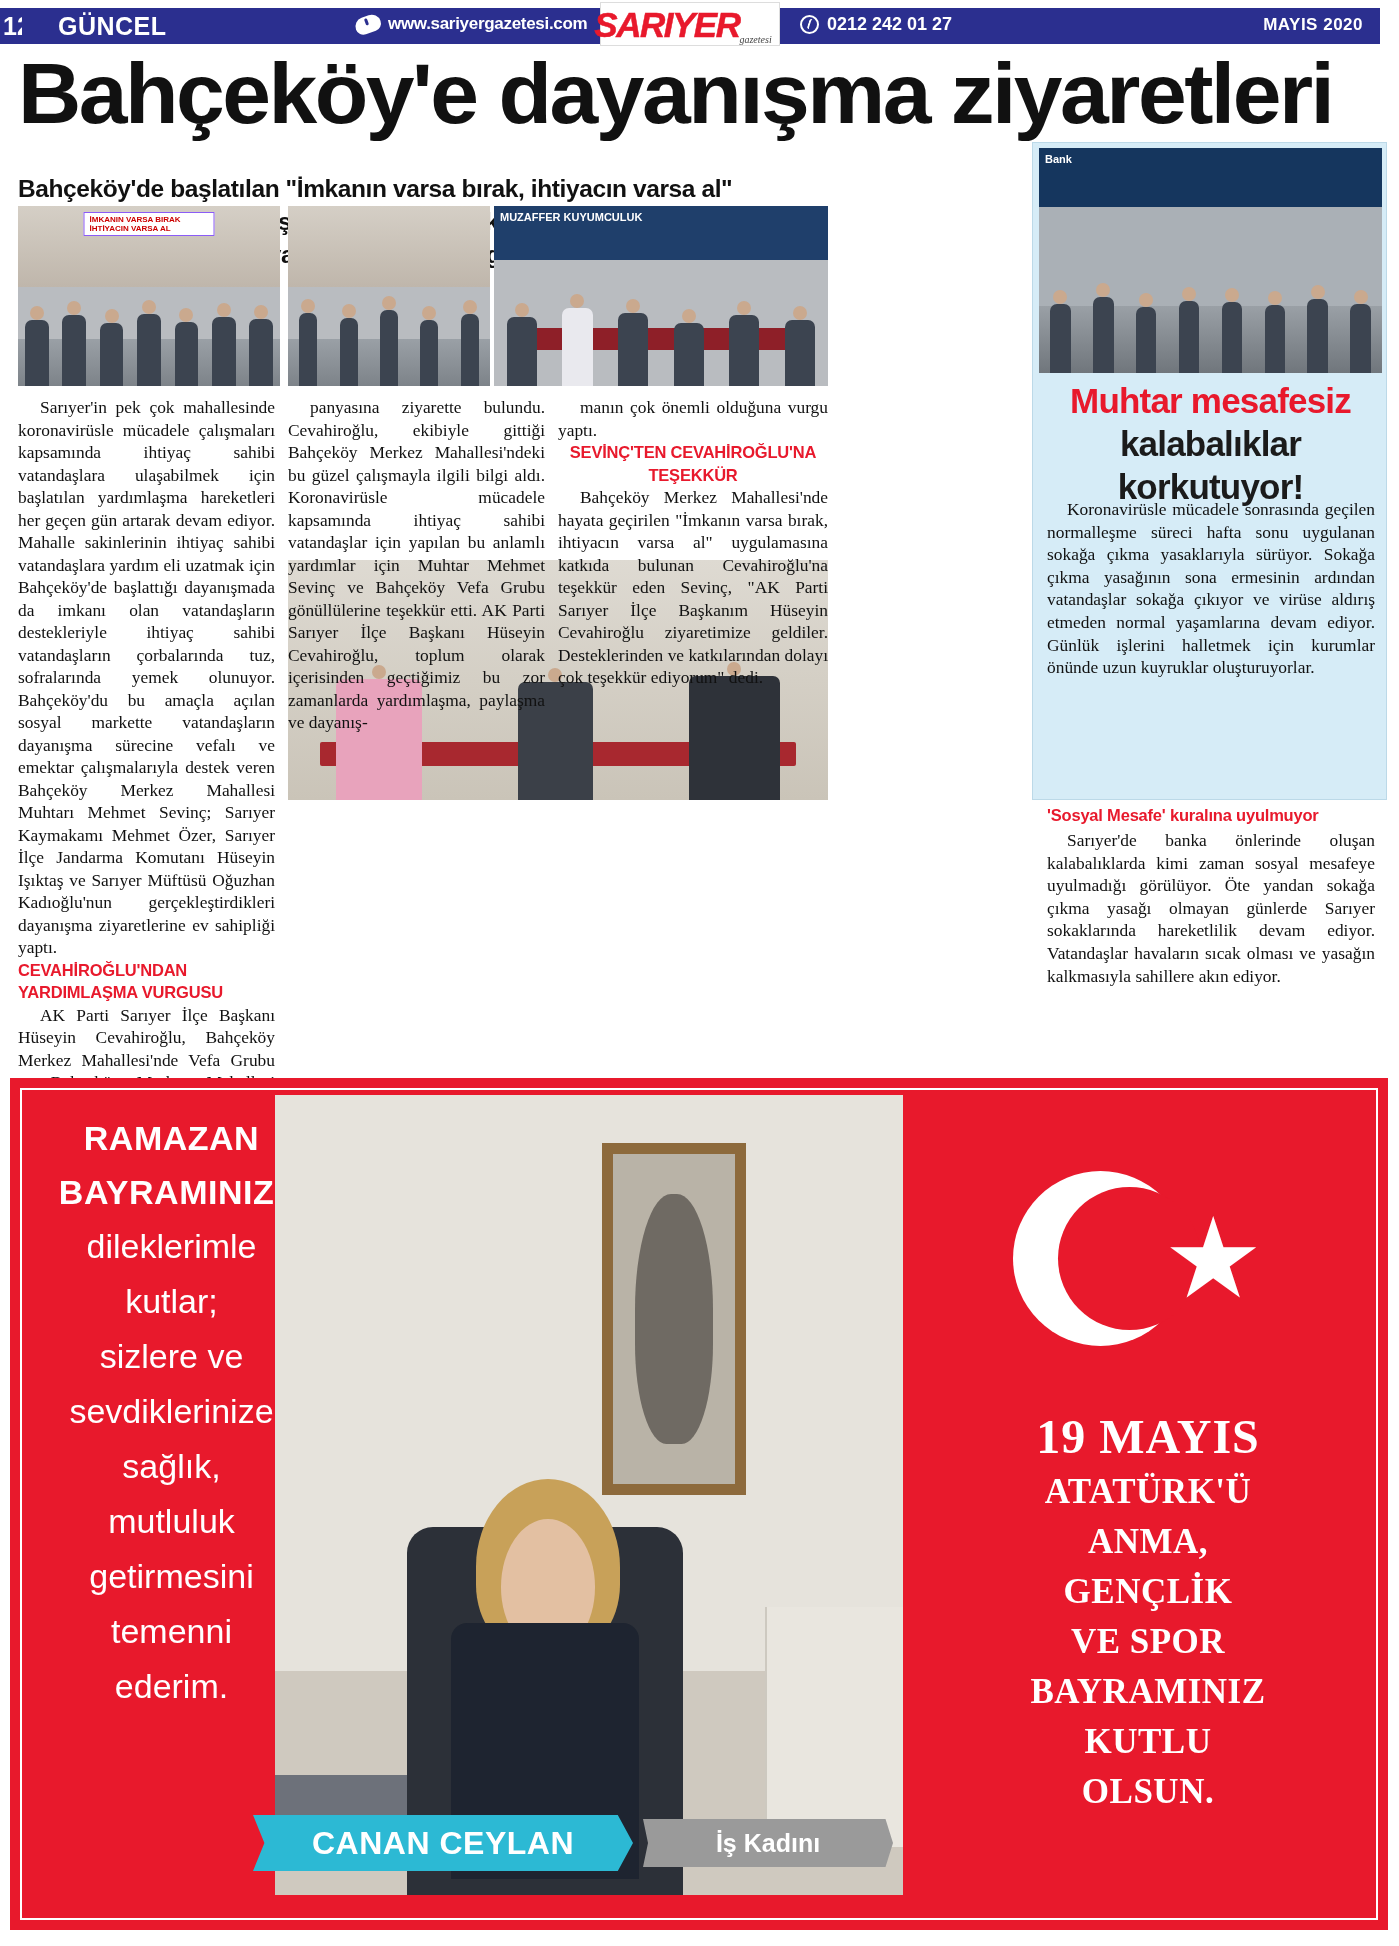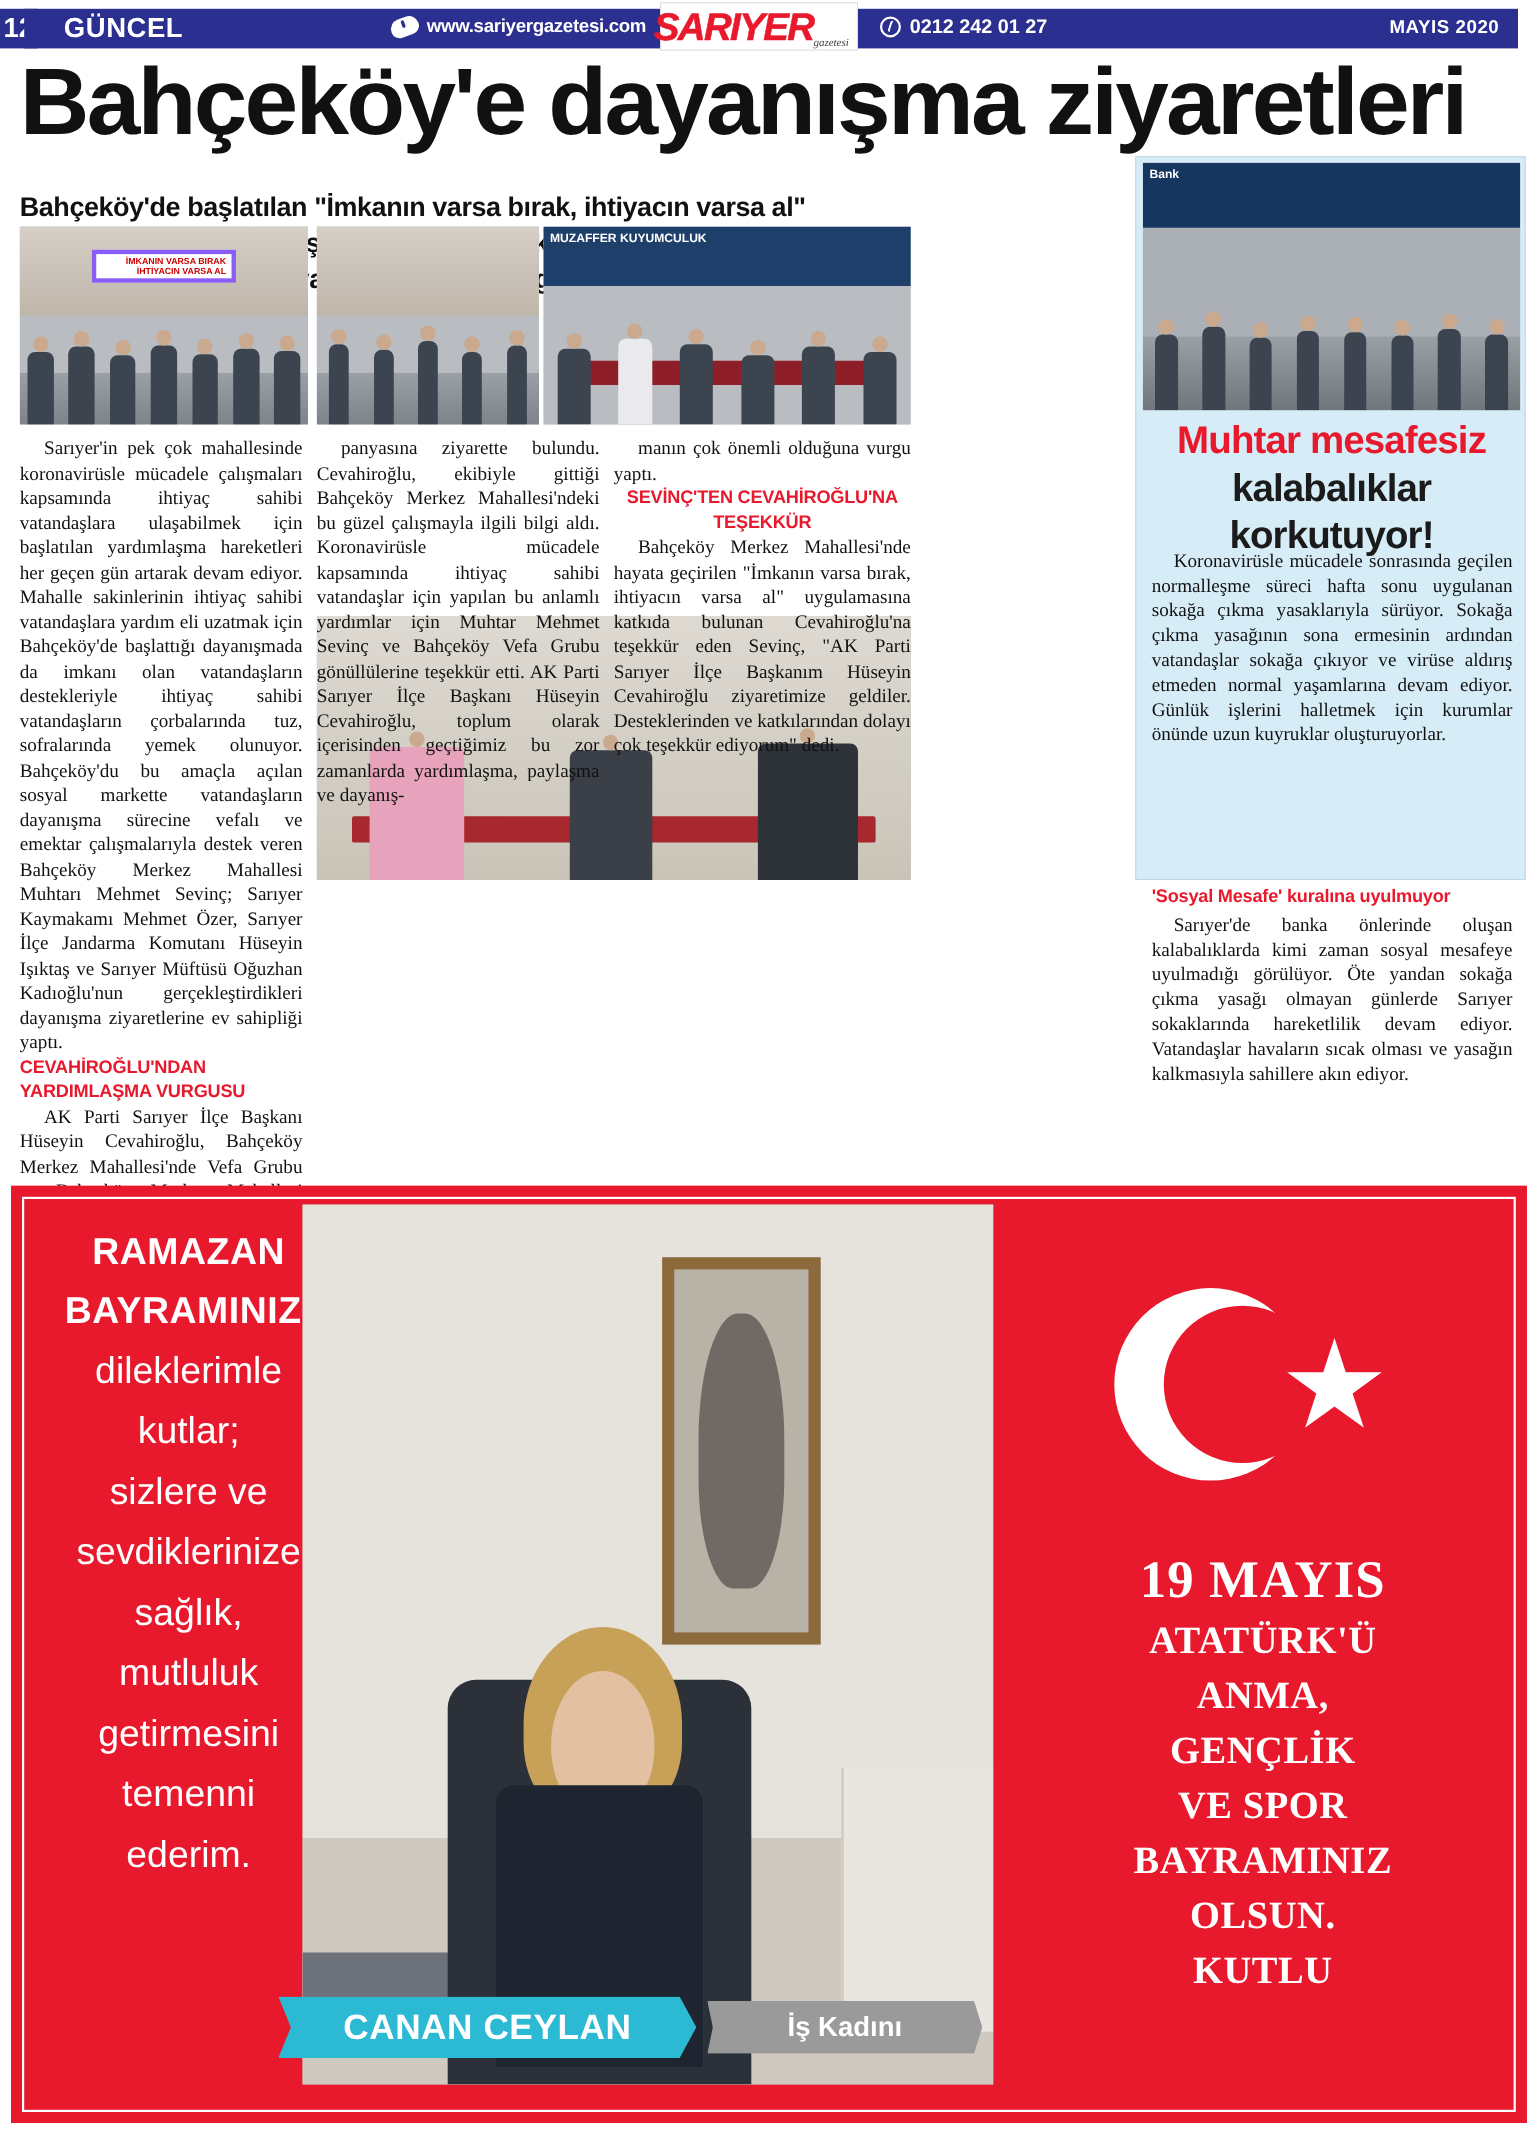--- a/index.html
+++ b/index.html
@@ -182,24 +182,24 @@
   .mock-p::before {
     content: ""; position: absolute; left: 50%; top: -14px;
     transform: translateX(-50%);
     width: 14px; height: 14px; border-radius: 50%; background: #caa98e;
   }
   .mock-bg-bldg {
     position: absolute; left: 0; top: 0; right: 0; height: 45%;
     background: linear-gradient(#d5cfc6, #bfb6ab);
   }
   .mock-banner {
-    position: absolute; left: 50%; top: 21px; transform: translateX(-50%);
+    position: absolute; left: 50%; top: 6px; transform: translateX(-50%);
     background: #fff; color: #c00; font-size: 8px; font-weight: bold;
-    padding: 2px 5px; text-align: right; line-height: 9px;
-    border: 4px solid #8b5cf6;
+    padding: 2px 5px; text-align: left; line-height: 9px;
+    border: 1px solid #8b5cf6;
     font-family: "Liberation Sans", sans-serif;
   }
   .mock-street {
     position:absolute; left:0; bottom:0; right:0; height:26%;
     background: linear-gradient(#9aa0a6,#7d8389);
   }
   .mock-shopfront {
     position:absolute; left:0; top:0; right:0; height:30%;
     background:#1f3f6b;
   }
@@ -579,22 +579,22 @@
         <div class="crescent"></div>
         <div class="star"></div>
       </div>
       <div class="ad-right-text">
         <div class="big">19 MAYIS</div>
         <div class="med">ATATÜRK'Ü</div>
         <div class="med">ANMA,</div>
         <div class="med">GENÇLİK</div>
         <div class="med">VE SPOR</div>
         <div class="med">BAYRAMINIZ</div>
+        <div class="med">KUTLU</div>
         <div class="med">OLSUN.</div>
-        <div class="med">KUTLU</div>
       </div>
     </div>
 
     <div class="name-banner">
       <div class="nb-blue">CANAN CEYLAN</div>
       <div class="nb-gray">İş Kadını</div>
     </div>
   </div>
 
 </div>

